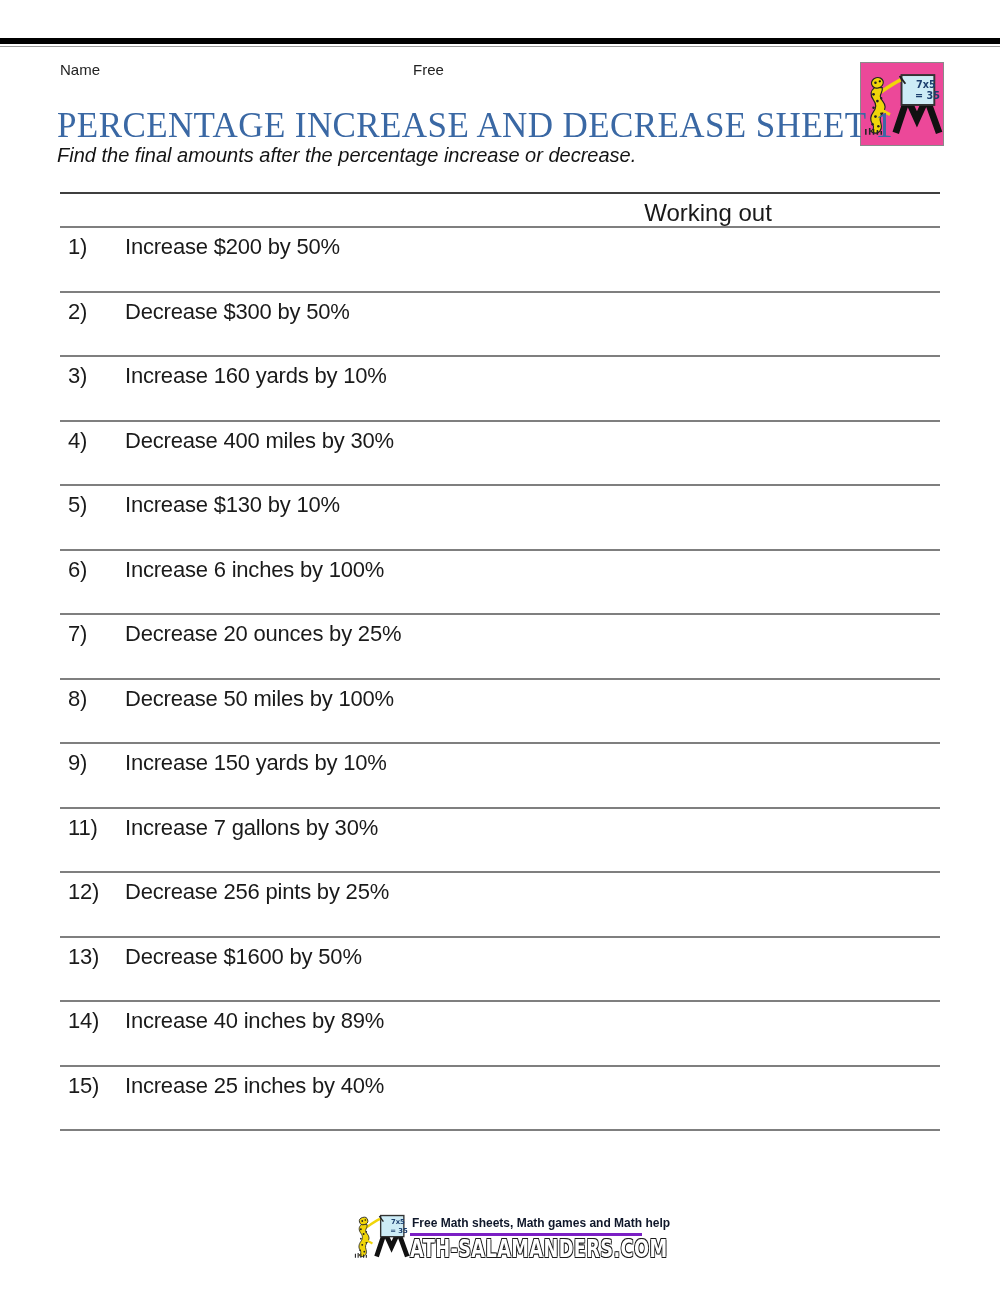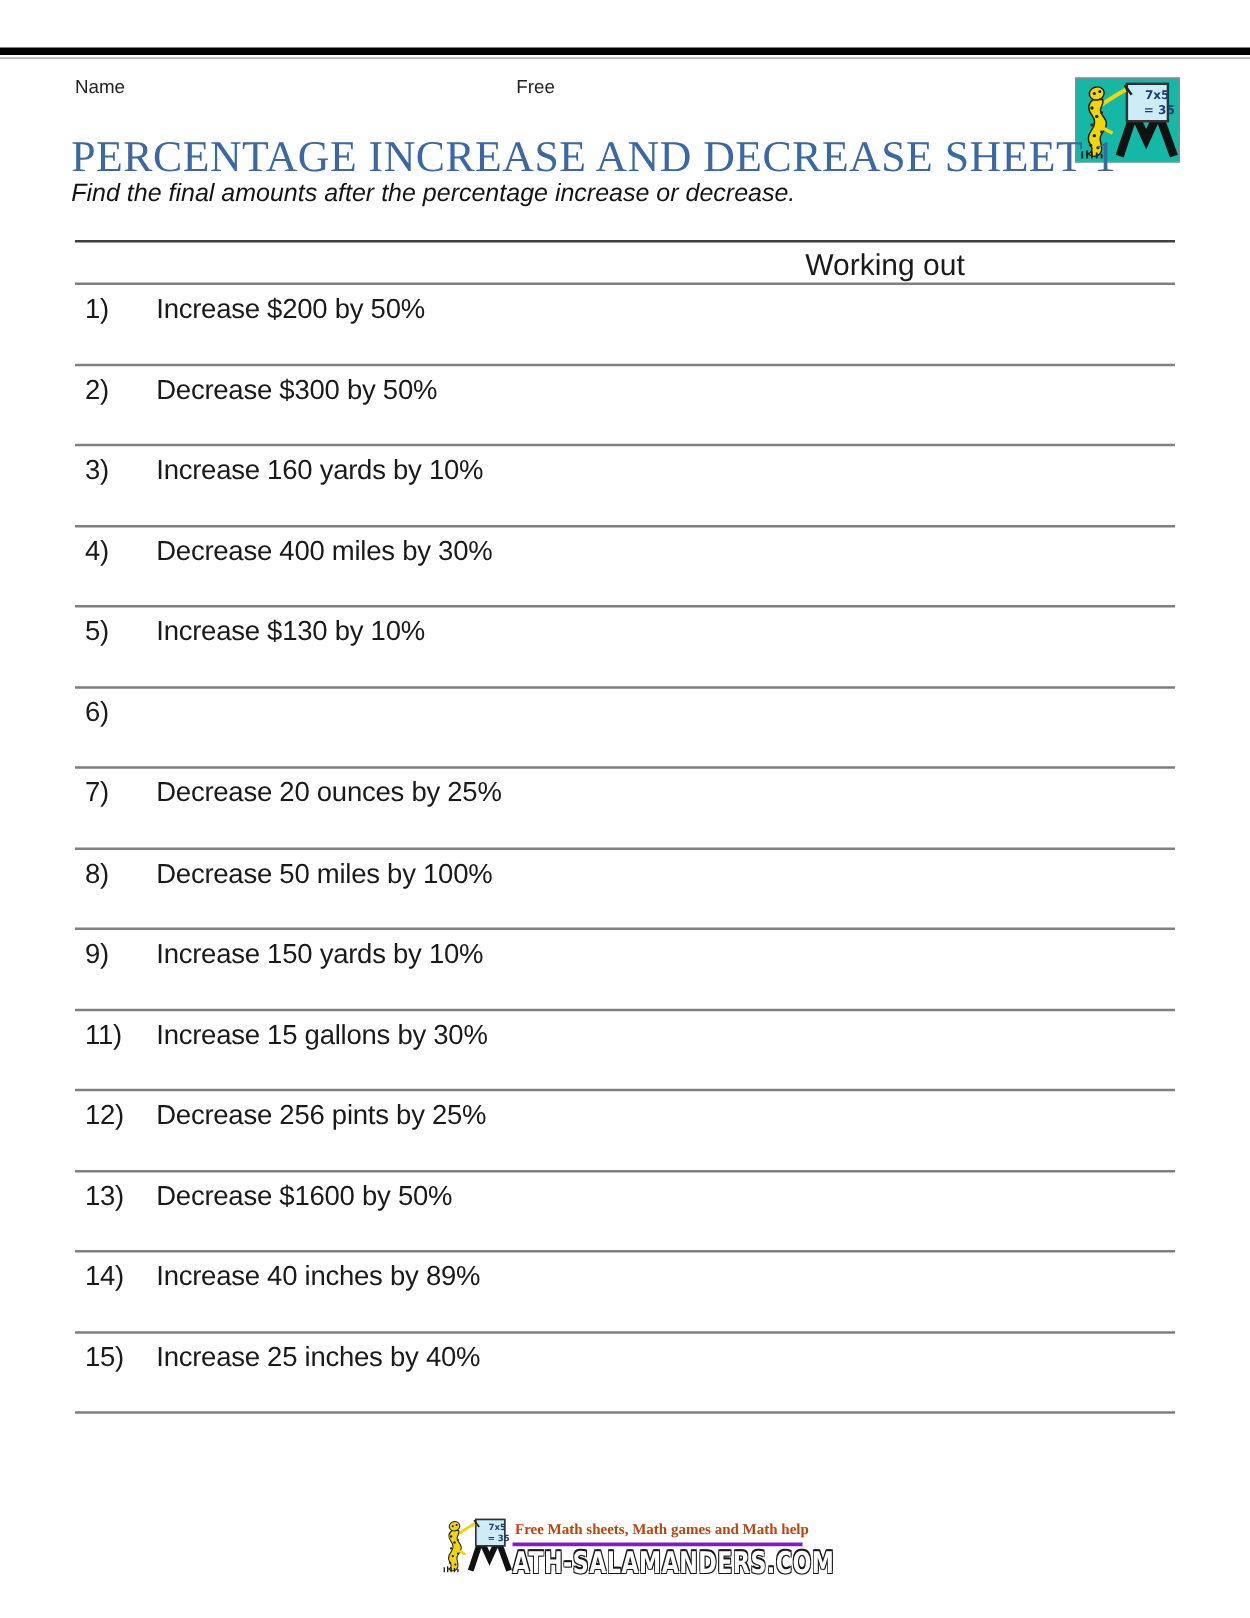--- a/index.html
+++ b/index.html
@@ -14,22 +14,22 @@
 
   
   .top-bar-thick { position:absolute; left:0; top:38px; width:1000px; height:6px; background:#000; }
   .top-bar-thin  { position:absolute; left:0; top:46px; width:1000px; height:1px; background:#9a9a9a; }
 
   .name-label { position:absolute; left:60px;  top:61px; font-size:15px; color:#222; }
   .date-label { position:absolute; left:413px; top:61px; font-size:15px; color:#222; }
 
   
   .logo-box {
-    position:absolute; left:860px; top:62px; width:84px; height:68px;
-    border:1px solid #8a8a8a; background:#14b8a6; box-sizing:border-box;
+    position:absolute; left:860px; top:62px; width:84px; height:84px;
+    border:1px solid #8a8a8a; background:#ec4899; box-sizing:border-box;
   }
   .logo-svg { width:100%; height:100%; display:block; }
 
   .m-stroke   { fill:none; stroke:#111; stroke-width:7; stroke-linejoin:miter; }
   .board      { fill:#cdecf6; stroke:#333; stroke-width:2; }
   .board-text { font-family:"DejaVu Sans", sans-serif; font-weight:bold; font-size:10px; fill:#1c3f6e; }
   .sal-body   { fill:#f0d50a; stroke:#222; stroke-width:1.2; }
   .sal-arm    { fill:none; stroke:#f0d50a; stroke-width:3.5; }
   .sal-arm2   { fill:none; stroke:#f0d50a; stroke-width:3; }
   .sal-pencil { stroke:#222; stroke-width:2; }
@@ -64,21 +64,21 @@
     border-bottom:2px solid #7f7f7f;
   }
   .q-num  { position:absolute; left:8px;  top:6px; font-size:22px; letter-spacing:-0.2px; }
   .q-text { position:absolute; left:65px; top:6px; font-size:22px; letter-spacing:-0.2px; white-space:nowrap; }
   .working-area { position:absolute; left:416px; top:0; width:464px; height:100%; }
 
   
   .footer { position:absolute; left:352px; top:1212px; display:flex; align-items:flex-start; }
   .footer-logo-svg { width:58px; height:48px; display:block; }
   .footer-right { display:flex; flex-direction:column; margin-left:0; }
-  .tagline { font-size:12px; font-weight:bold; color:#c2410c; padding:4px 0 0 2px; white-space:nowrap;font-family:Liberation Serif, serif; }
+  .tagline { font-size:12px; font-weight:bold; color:#0f172a; padding:4px 0 0 2px; white-space:nowrap; }
   .purple-line { height:3px; width:232px; background:#7b1fc4; margin-top:3px; }
   .wordmark {
     margin-top:1px;
     font-family:"DejaVu Sans", sans-serif;
     font-weight:bold; font-size:24px; line-height:24px;
     color:#fff; white-space:nowrap;
     text-shadow:-1px -1px 0 #1a1a1a, 1px -1px 0 #1a1a1a, -1px 1px 0 #1a1a1a, 1px 1px 0 #1a1a1a;
     transform:scaleX(0.74); transform-origin:left top;
     letter-spacing:0.5px;
   }
@@ -151,40 +151,41 @@
     <span class="q-text">Decrease 400 miles by 30%</span>
     <span class="working-area"></span>
   </div>
         <div class="q-row">
     <span class="q-num">5)</span>
     <span class="q-text">Increase $130 by 10%</span>
     <span class="working-area"></span>
   </div>
         <div class="q-row">
     <span class="q-num">6)</span>
+    <span class="q-text">Increase 6 inches by 100%</span>
     <span class="working-area"></span>
   </div>
         <div class="q-row">
     <span class="q-num">7)</span>
     <span class="q-text">Decrease 20 ounces by 25%</span>
     <span class="working-area"></span>
   </div>
         <div class="q-row">
     <span class="q-num">8)</span>
     <span class="q-text">Decrease 50 miles by 100%</span>
     <span class="working-area"></span>
   </div>
         <div class="q-row">
     <span class="q-num">9)</span>
     <span class="q-text">Increase 150 yards by 10%</span>
     <span class="working-area"></span>
   </div>
         <div class="q-row">
     <span class="q-num">11)</span>
-    <span class="q-text">Increase 15 gallons by 30%</span>
+    <span class="q-text">Increase 7 gallons by 30%</span>
     <span class="working-area"></span>
   </div>
         <div class="q-row">
     <span class="q-num">12)</span>
     <span class="q-text">Decrease 256 pints by 25%</span>
     <span class="working-area"></span>
   </div>
         <div class="q-row">
     <span class="q-num">13)</span>
     <span class="q-text">Decrease $1600 by 50%</span>

